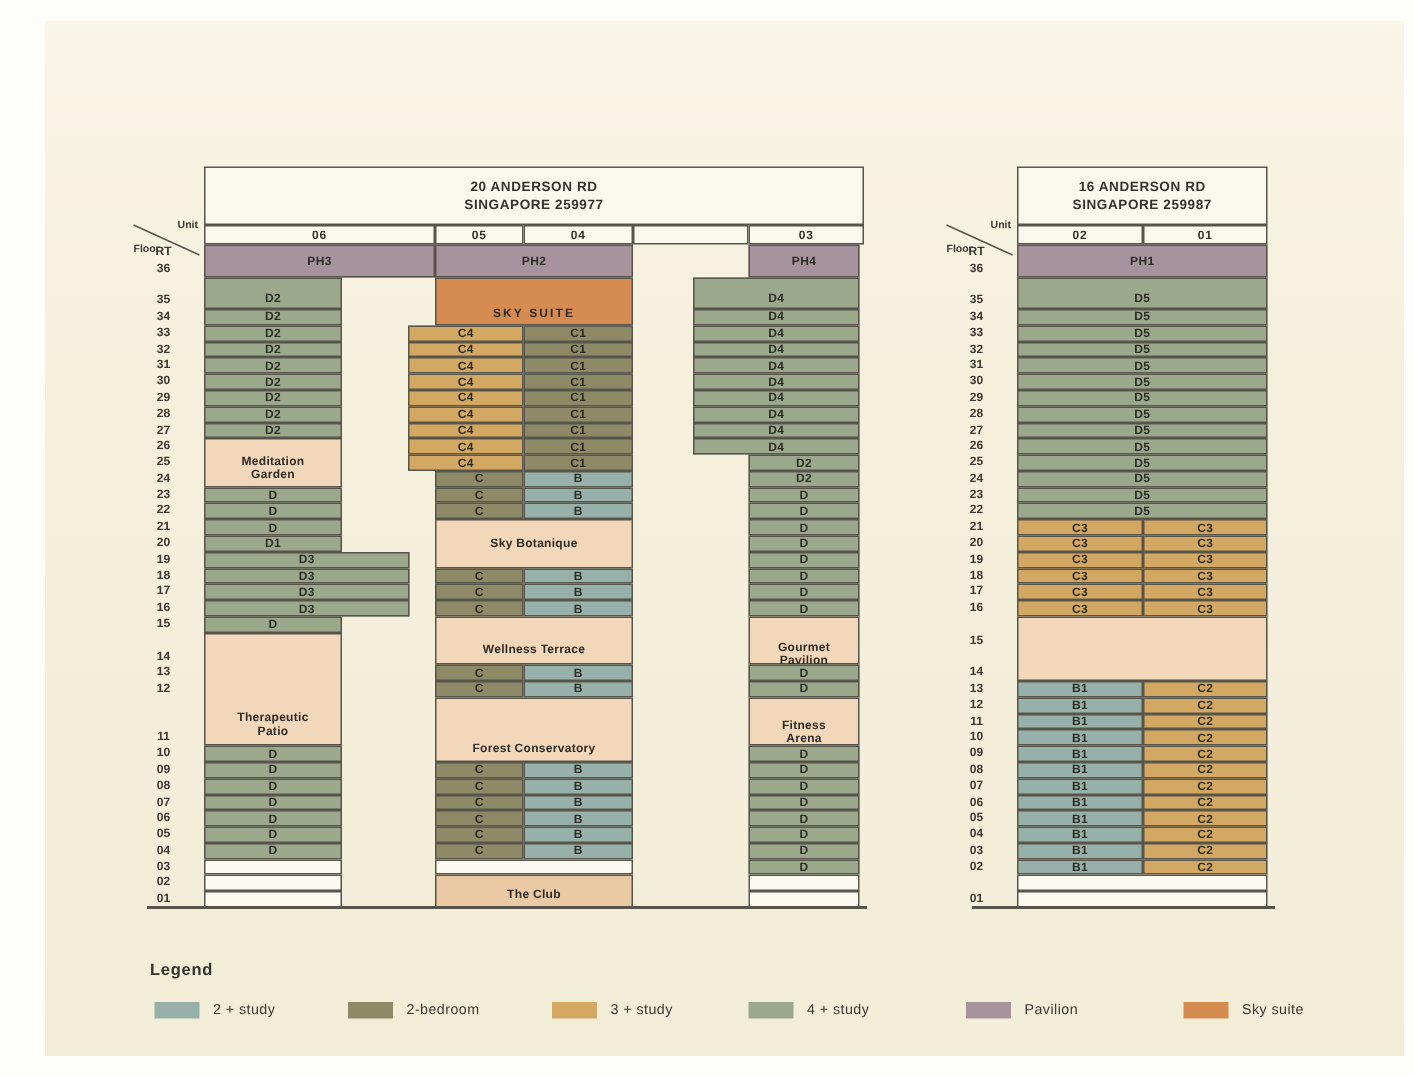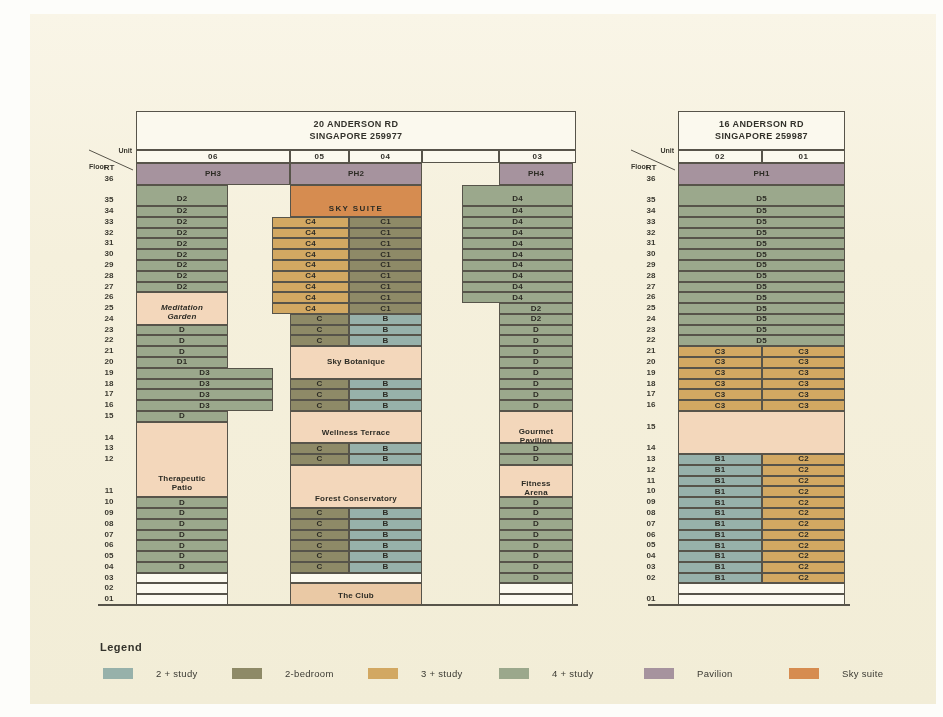--- a/index.html
+++ b/index.html
@@ -24,21 +24,21 @@
   .floor-lbl{position:absolute;font-size:8px;font-weight:bold;color:#3a382f;text-align:center;}
   .baseline{position:absolute;height:2px;background:#57544a;}
   .uf{position:absolute;font-size:7px;font-weight:bold;color:#3a382f;}
   .uf svg{position:absolute;left:0;top:0;}
   .uf .w1{position:absolute;top:1px;right:2px;}
   .uf .w2{position:absolute;bottom:1px;left:1px;}
   .lg-title{position:absolute;left:100px;top:641px;font-size:11px;font-weight:bold;
         color:#33322b;letter-spacing:.5px;}
   .lg-item{position:absolute;top:668px;display:flex;align-items:center;}
   .lg-sw{display:inline-block;width:30px;height:11px;}
-  .lg-lb{margin-left:23px;font-size:9.5px;color:#3a3932;letter-spacing:.3px;}
+  .lg-lb{margin-left:9px;font-size:9.5px;color:#3a3932;letter-spacing:.3px;}
 </style>
 </head>
 <body>
 
 <div id="page">
   <div class="paper"></div>
   <div id="diagram">
       <div>
         <div class="tbox" style="left: 136px; top: 111px; width: 440px; height: 39px; position: absolute;">
           <div>20 ANDERSON RD</div>
@@ -115,21 +115,21 @@
         </div>
         <div class="block" style="left: 136px; top: 260.02px; width: 92px; height: 10.78px; position: absolute; background: rgb(155, 168, 140);">
           <span class="lbl" style="top: 50%;">D2</span>
         </div>
         <div class="block" style="left: 136px; top: 270.8px; width: 92px; height: 10.78px; position: absolute; background: rgb(155, 168, 140);">
           <span class="lbl" style="top: 50%;">D2</span>
         </div>
         <div class="block" style="left: 136px; top: 281.58px; width: 92px; height: 10.78px; position: absolute; background: rgb(155, 168, 140);">
           <span class="lbl" style="top: 50%;">D2</span>
         </div>
-        <div class="block" style="left: 136px; top: 292.36px; width: 92px; height: 32.34px; position: absolute; background: rgb(243, 215, 187); font-style: italic;">
+        <div class="block" style="left: 136px; top: 292.36px; width: 92px; height: 32.34px; position: absolute; background: rgb(243, 215, 187);">
           <span class="lbl" style="top: 62%;">Meditation
 Garden</span>
         </div>
         <div class="block" style="left: 136px; top: 324.7px; width: 92px; height: 10.78px; position: absolute; background: rgb(155, 168, 140);">
           <span class="lbl" style="top: 50%;">D</span>
         </div>
         <div class="block" style="left: 136px; top: 335.48px; width: 92px; height: 10.78px; position: absolute; background: rgb(155, 168, 140);">
           <span class="lbl" style="top: 50%;">D</span>
         </div>
         <div class="block" style="left: 136px; top: 346.26px; width: 92px; height: 10.78px; position: absolute; background: rgb(155, 168, 140);">

